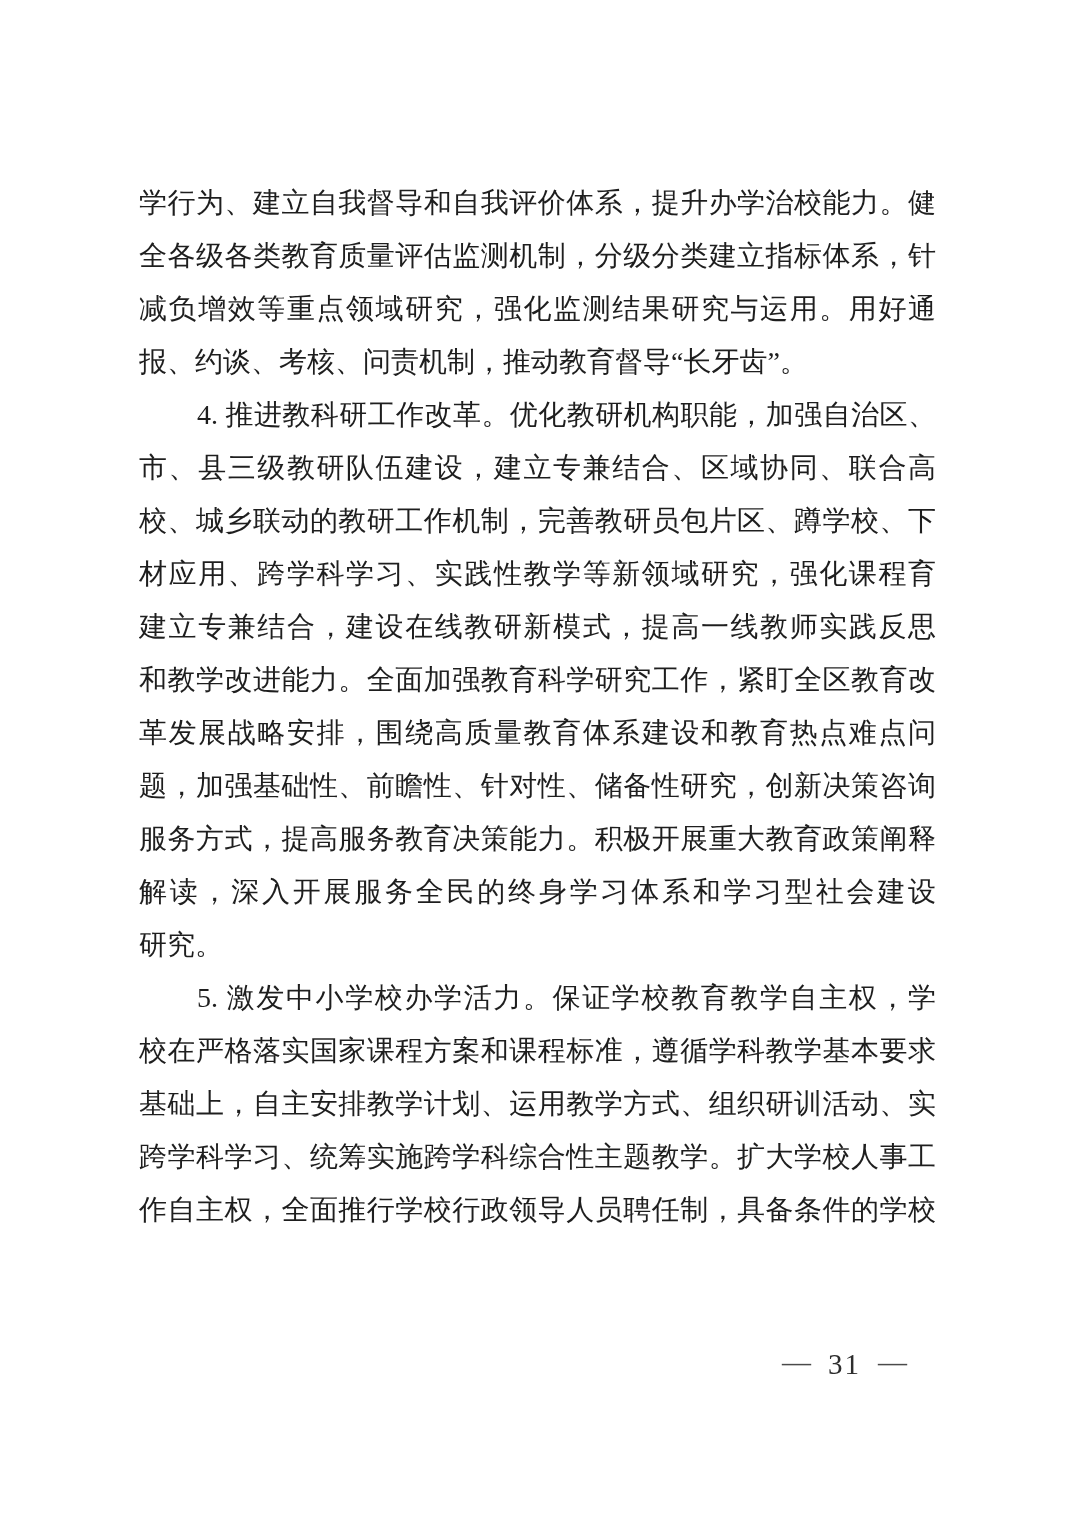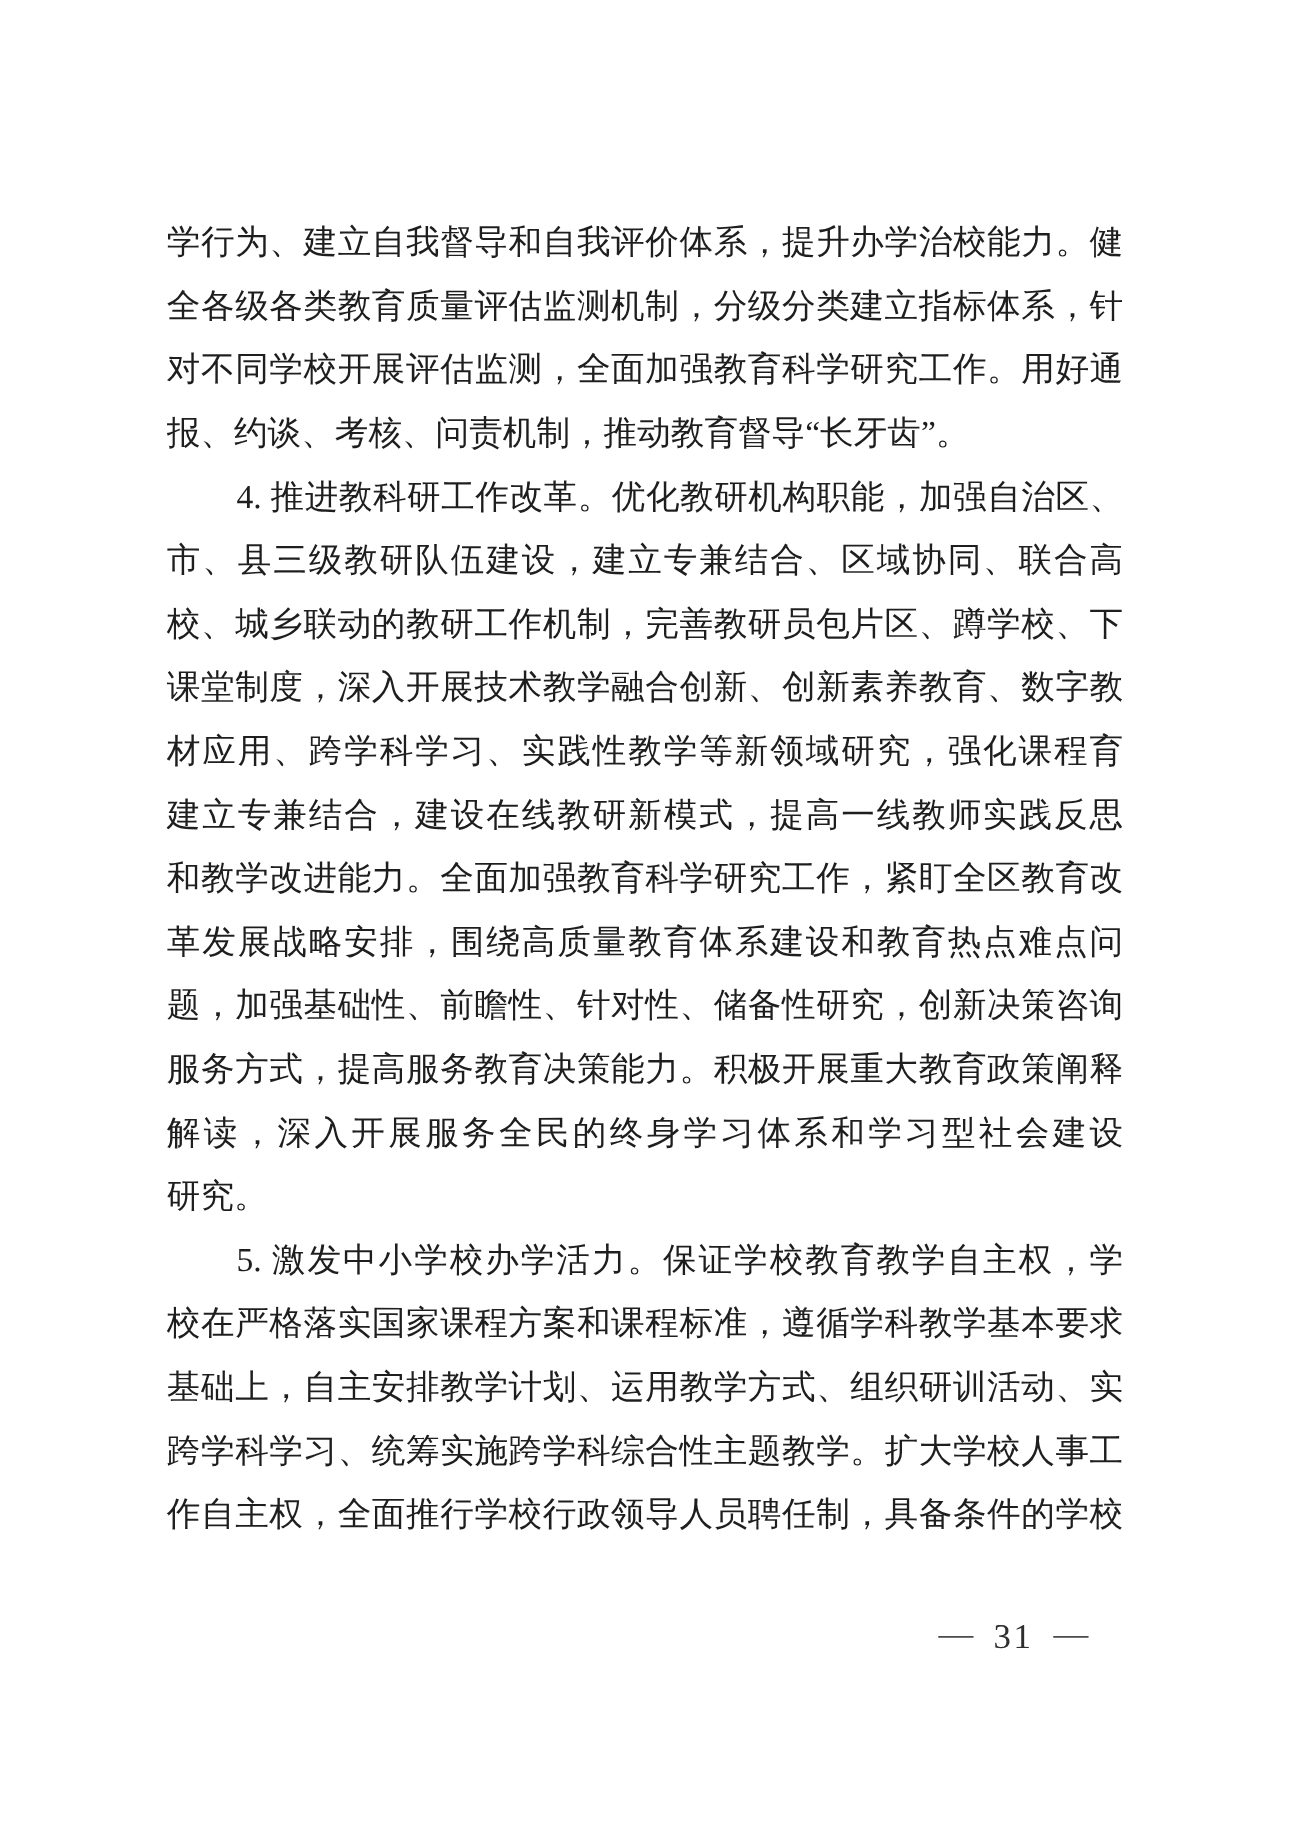--- a/index.html
+++ b/index.html
@@ -66,26 +66,25 @@
   }
 </style>
 </head>
 <body>
 
 <div class="page">
 
   <div class="text-block">
     <div class="line">学行为、建立自我督导和自我评价体系，提升办学治校能力。健</div>
     <div class="line">全各级各类教育质量评估监测机制，分级分类建立指标体系，针</div>
-    <div class="line">对不同学校开展评估监测，全面加强教育科学研究工作。用好通</div>
+    <div class="line">减负增效等重点领域研究，强化监测结果研究与运用。用好通</div>
     <div class="line para-end">报、约谈、考核、问责机制，推动教育督导“长牙齿”。</div>
     <div class="line indent">4. 推进教科研工作改革。优化教研机构职能，加强自治区、</div>
     <div class="line">市、县三级教研队伍建设，建立专兼结合、区域协同、联合高</div>
     <div class="line">校、城乡联动的教研工作机制，完善教研员包片区、蹲学校、下</div>
-    <div class="line">课堂制度，深入开展技术教学融合创新、创新素养教育、数字教</div>
     <div class="line">材应用、跨学科学习、实践性教学等新领域研究，强化课程育</div>
     <div class="line">建立专兼结合，建设在线教研新模式，提高一线教师实践反思</div>
     <div class="line">和教学改进能力。全面加强教育科学研究工作，紧盯全区教育改</div>
     <div class="line">革发展战略安排，围绕高质量教育体系建设和教育热点难点问</div>
     <div class="line">题，加强基础性、前瞻性、针对性、储备性研究，创新决策咨询</div>
     <div class="line">服务方式，提高服务教育决策能力。积极开展重大教育政策阐释</div>
     <div class="line">解读，深入开展服务全民的终身学习体系和学习型社会建设</div>
     <div class="line para-end">研究。</div>
     <div class="line indent">5. 激发中小学校办学活力。保证学校教育教学自主权，学</div>
     <div class="line">校在严格落实国家课程方案和课程标准，遵循学科教学基本要求</div>

